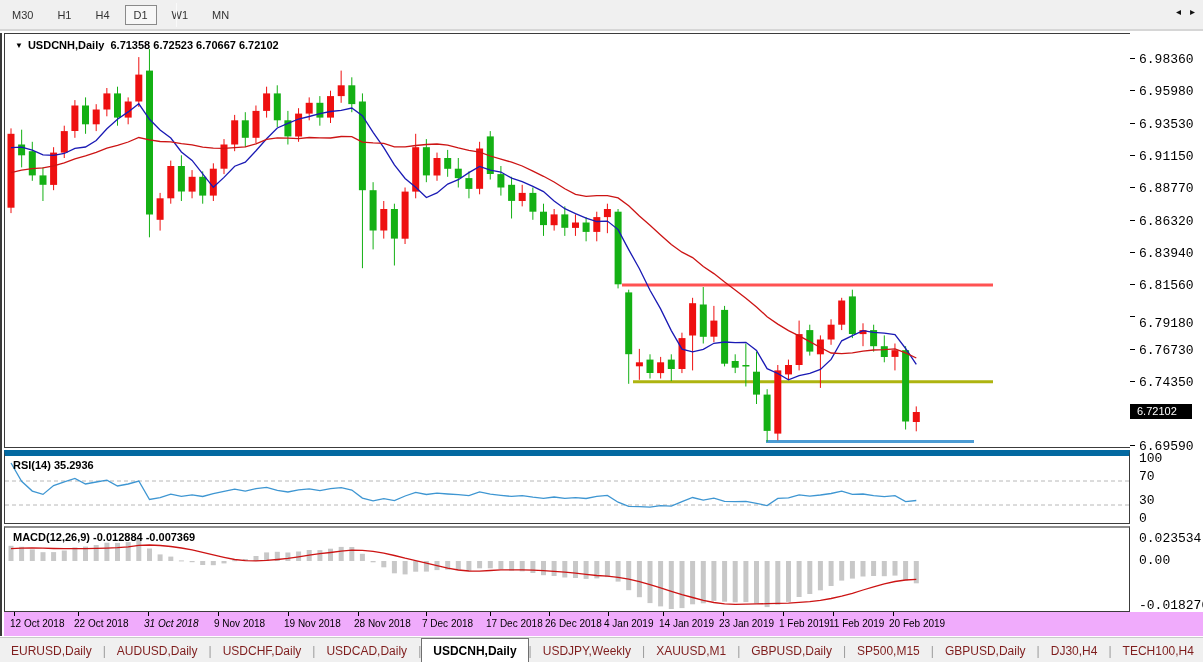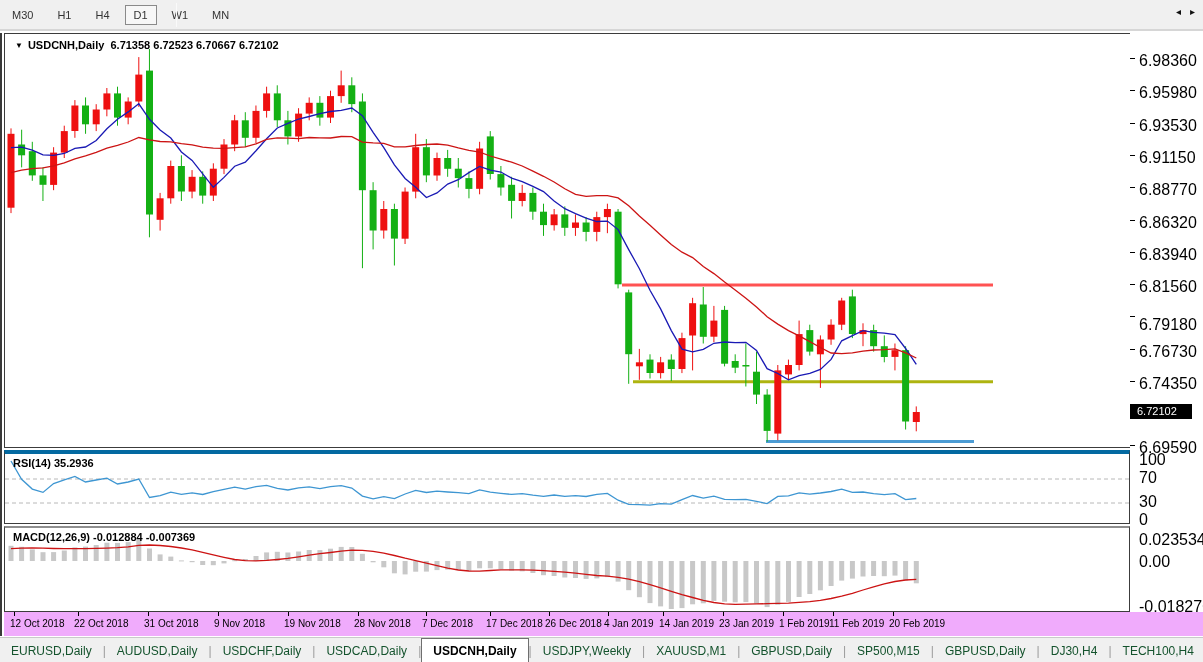--- a/index.html
+++ b/index.html
@@ -15,52 +15,52 @@
   .tfbtn.active { border:1px solid #8A8A8A; background:#F7F7F7; }
   #tfsep { position:absolute; left:176px; top:3px; width:1px; height:24px;
     background:#CFCFCF; border-right:1px solid #FAFAFA; }
 
   
   #chartwrap { position:absolute; left:0; top:33px; width:1203px; height:603px;
     background:#FFFFFF; border-left:2px solid #3A3A3A; }
   .panel { position:absolute; left:2px; background:#FFFFFF;
     border:1px solid #3C3C3C; }
   #mainpanel { top:0;   width:1146px; height:415px; }
-  #rsipanel  { top:417px; width:1126px; height:74px; border-top:4px solid #0369a1; }
+  #rsipanel  { top:417px; width:1126px; height:74px; border-top:6px solid #0369a1; }
   #macdpanel { top:493px; width:1126px; height:86px; border-top:2px solid #8E8E8E; }
   .panel svg { position:absolute; left:0; top:0; }
 
   #charttitle { position:absolute; left:10px; top:5px; font-size:11px;
     font-weight:bold; color:#000; white-space:nowrap; }
   #charttitle .tri { font-size:8px; vertical-align:1px; margin-right:5px; }
   .paneltag { position:absolute; left:8px; top:3px; font-size:11px;
     font-weight:bold; color:#000; white-space:nowrap; z-index:3; }
 
   
   #paxis { position:absolute; left:1128px; top:0; width:73px; height:579px;
     background:#FFFFFF; }
-  .plabel { position:absolute; left:9px; font-size:16px; color:#000;
-    white-space:nowrap; }
+  .plabel { position:absolute; left:9px; font-size:13px; color:#000;
+    white-space:nowrap;font-family:Liberation Mono, monospace; }
   .ptick { position:absolute; left:0; width:5px; height:1px; background:#000; }
   #pricebadge { position:absolute; left:0px; width:62px; height:15px;
     background:#000; color:#FFF; font-size:11px; line-height:15px;
     padding-left:7px; }
 
   #dateaxis { position:absolute; left:2px; top:579px; width:1199px; height:24px;
     background:#f0abfc; }
   .dlabel { position:absolute; top:6px; font-size:10px; color:#000;
     white-space:nowrap; }
   .dtick { position:absolute; top:0px; width:1px; height:4px; background:#000; }
 
   
   #tabbar { position:absolute; left:0; top:637px; width:1203px; height:25px;
     background:#F0F0F0; border-top:1px solid #C9C9C9; white-space:nowrap;
     overflow:hidden; }
   .tab { display:inline-block; height:24px; line-height:24px; padding:0 11px;
-    font-size:12px; color:#14532d; cursor:default; }
+    font-size:12px; color:#7f1d1d; cursor:default; }
   .tab.active { background:#FFFFFF; border:1px solid #6F6F6F; border-bottom:none;
     font-weight:bold; color:#000; }
   .tabsep { display:inline-block; color:#9A9A9A; font-size:12px; }
   #tabarrows { position:absolute; right:0; top:0; width:44px; height:24px;
     background:#F0F0F0; font-size:10px; color:#111; line-height:24px;
     text-align:right; padding-right:8px; }
   #tabarrows span { margin-left:9px; cursor:default; }
 </style>
 </head>
 <body>
@@ -399,21 +399,21 @@
         <div class="plabel" style="top: 520px;">0.00</div>
         <div class="plabel" style="top: 565px;">-0.018270</div>
       </div>
 
     <div id="dateaxis">
         <div class="dtick" style="left: 10px;"></div>
         <div class="dlabel" style="left: 6px;">12 Oct 2018</div>
         <div class="dtick" style="left: 74px;"></div>
         <div class="dlabel" style="left: 70px;">22 Oct 2018</div>
         <div class="dtick" style="left: 144px;"></div>
-        <div class="dlabel" style="left: 140px;">31 Oct 2018</div>
+        <div class="dlabel" style="left: 140px; font-style: italic;">31 Oct 2018</div>
         <div class="dtick" style="left: 214px;"></div>
         <div class="dlabel" style="left: 210px;">9 Nov 2018</div>
         <div class="dtick" style="left: 284px;"></div>
         <div class="dlabel" style="left: 280px;">19 Nov 2018</div>
         <div class="dtick" style="left: 354px;"></div>
         <div class="dlabel" style="left: 350px;">28 Nov 2018</div>
         <div class="dtick" style="left: 422px;"></div>
         <div class="dlabel" style="left: 418px;">7 Dec 2018</div>
         <div class="dtick" style="left: 486px;"></div>
         <div class="dlabel" style="left: 482px;">17 Dec 2018</div>

